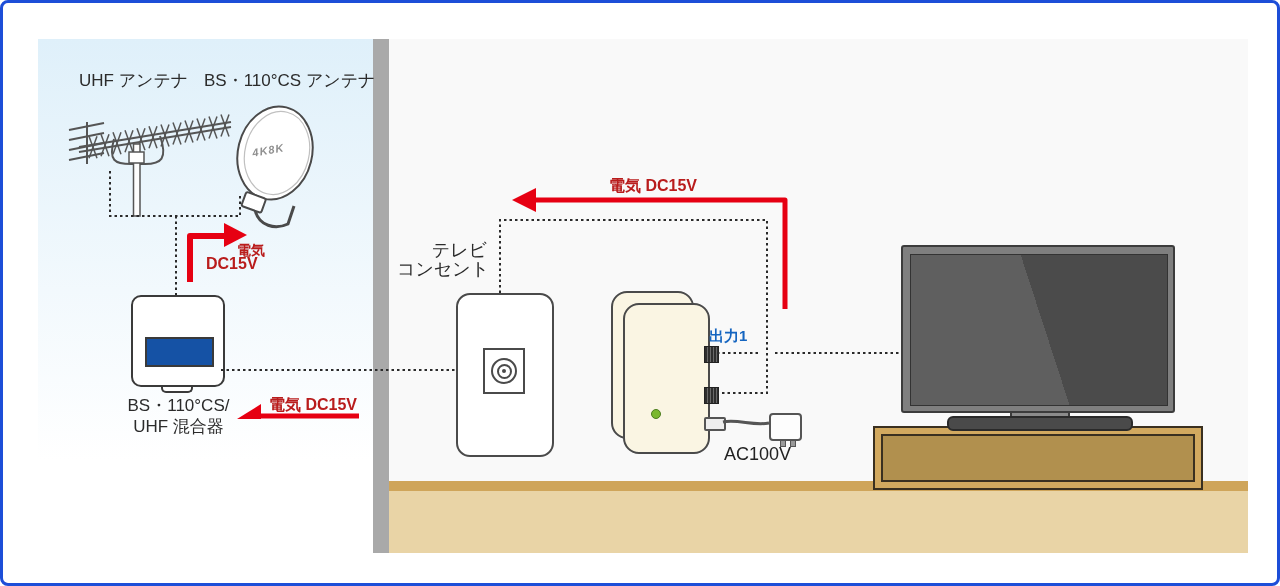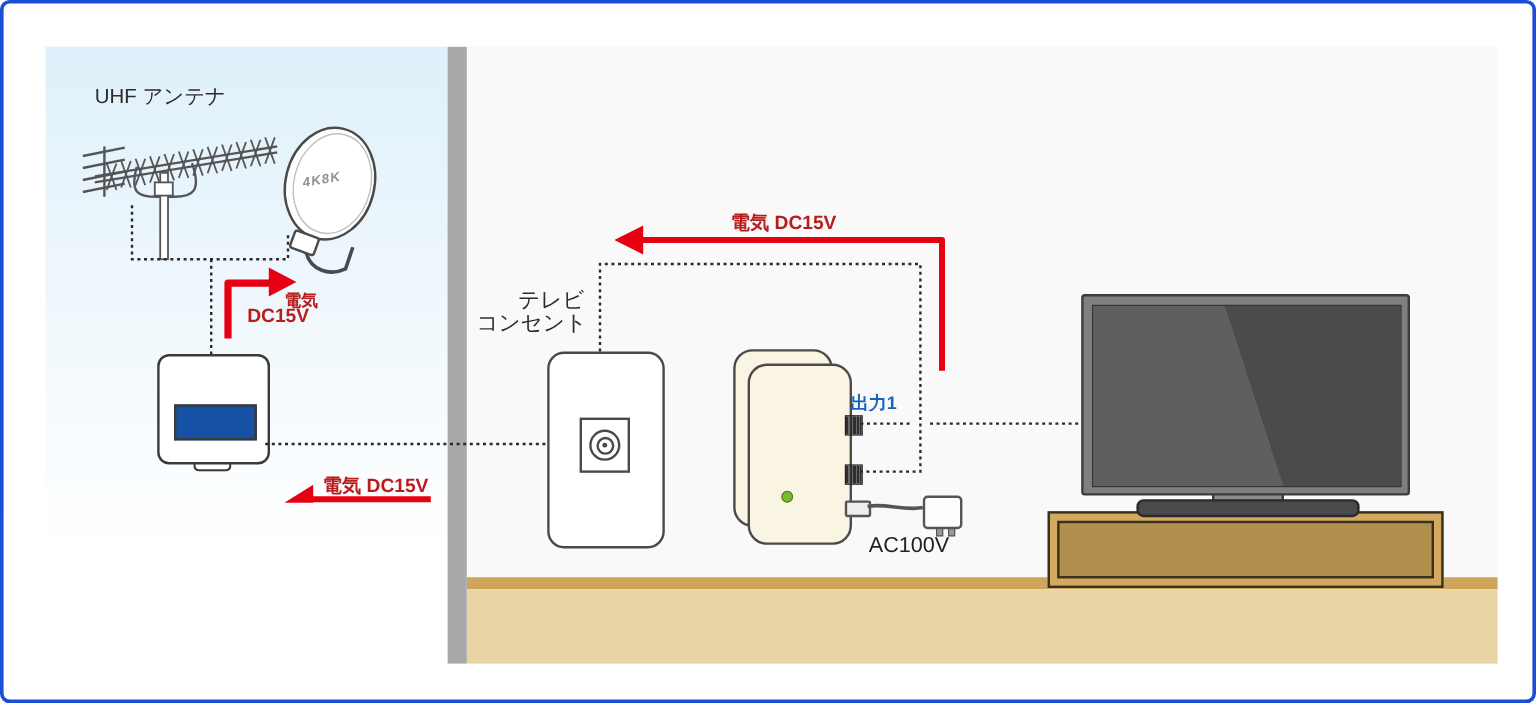--- a/index.html
+++ b/index.html
@@ -165,27 +165,32 @@
       <line x1="256" y1="413" x2="356" y2="413" stroke="#e60012" stroke-width="5"></line>
       <polygon points="234,416 258,401 258,416" fill="#e60012"></polygon>
     </g>
     <g>
       <polyline points="782,306 782,197 532,197" fill="none" stroke="#e60012" stroke-width="5" stroke-linejoin="round"></polyline>
       <polygon points="509,197 533,185 533,209" fill="#e60012"></polygon>
     </g>
   </svg>
 
   <div class="lbl uhf-label">UHF アンテナ</div>
+  <div class="lbl bs-label">BS・110°CS アンテナ</div>
   <div class="abs dish-logo">4K8K</div>
 
   <div class="lbl red pw-dish">
     <div class="w1">電気</div>
     <div class="w2">DC15V</div>
   </div>
 
+  <div class="lbl mixer-label">
+    <div>BS・110°CS/</div>
+    <div>UHF 混合器</div>
+  </div>
 
   <div class="lbl red pw-mixer">電気 DC15V</div>
 
   <div class="lbl outlet-label">
     <div>テレビ</div>
     <div>コンセント</div>
   </div>
 
   <div class="lbl red pw-top">電気 DC15V</div>
 

